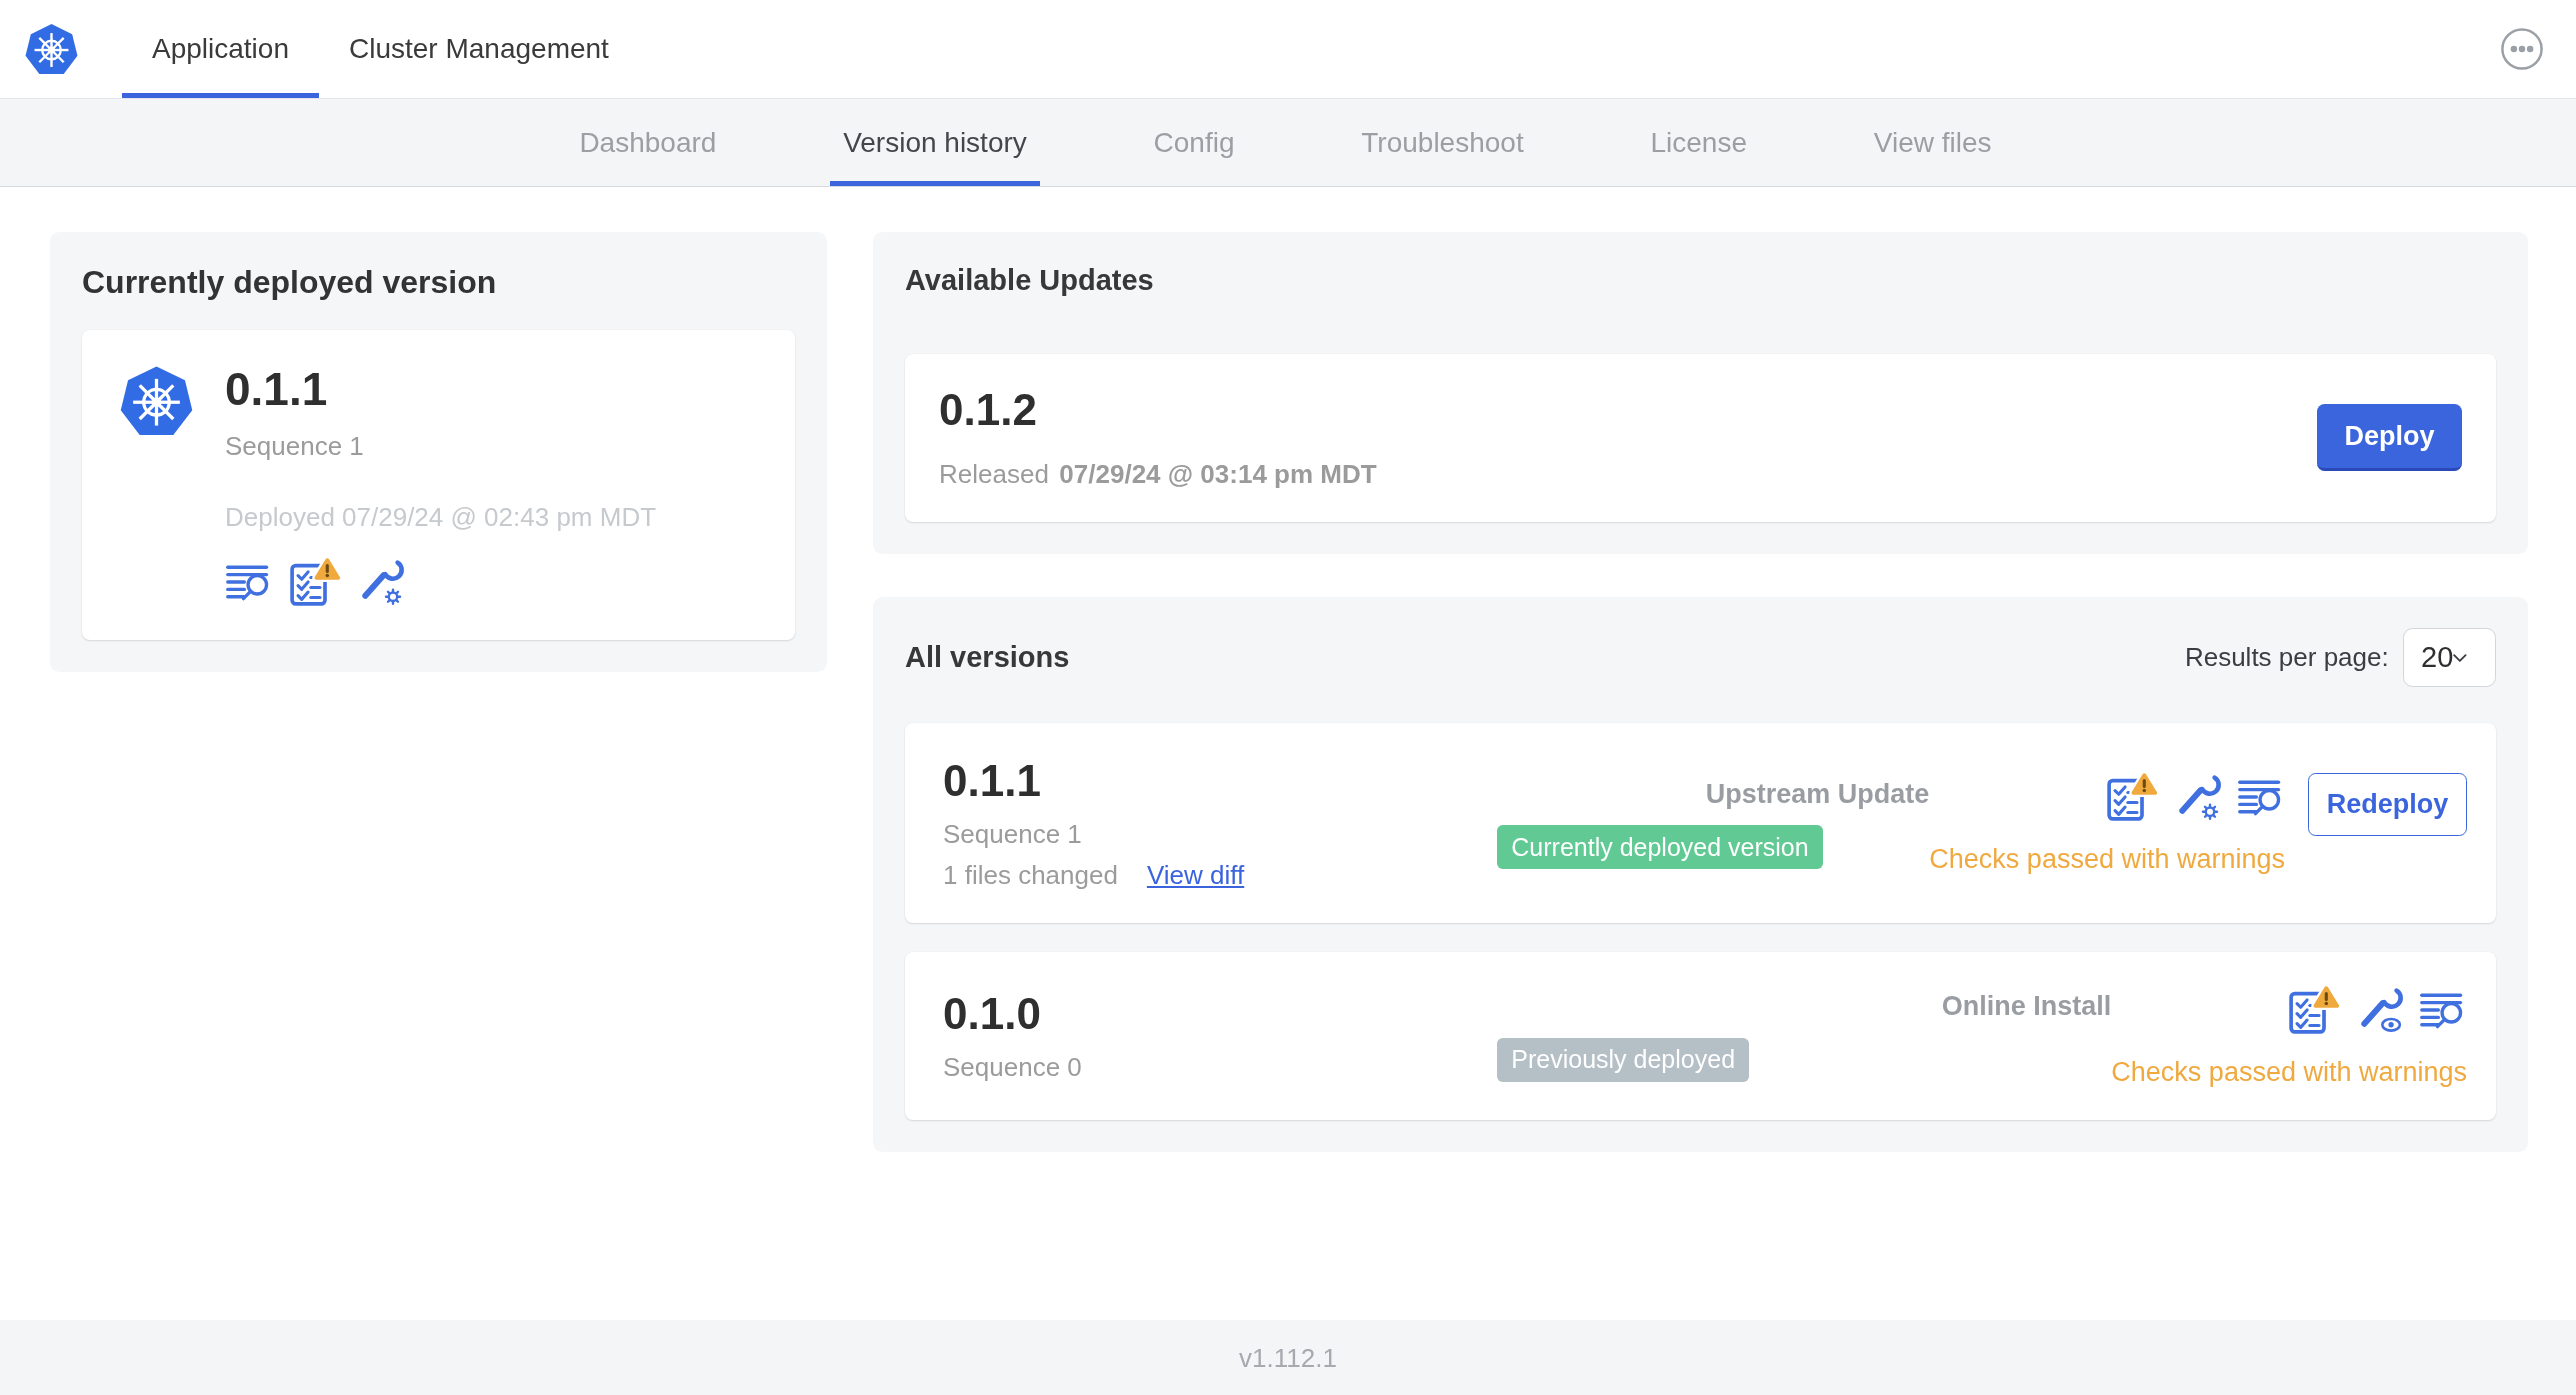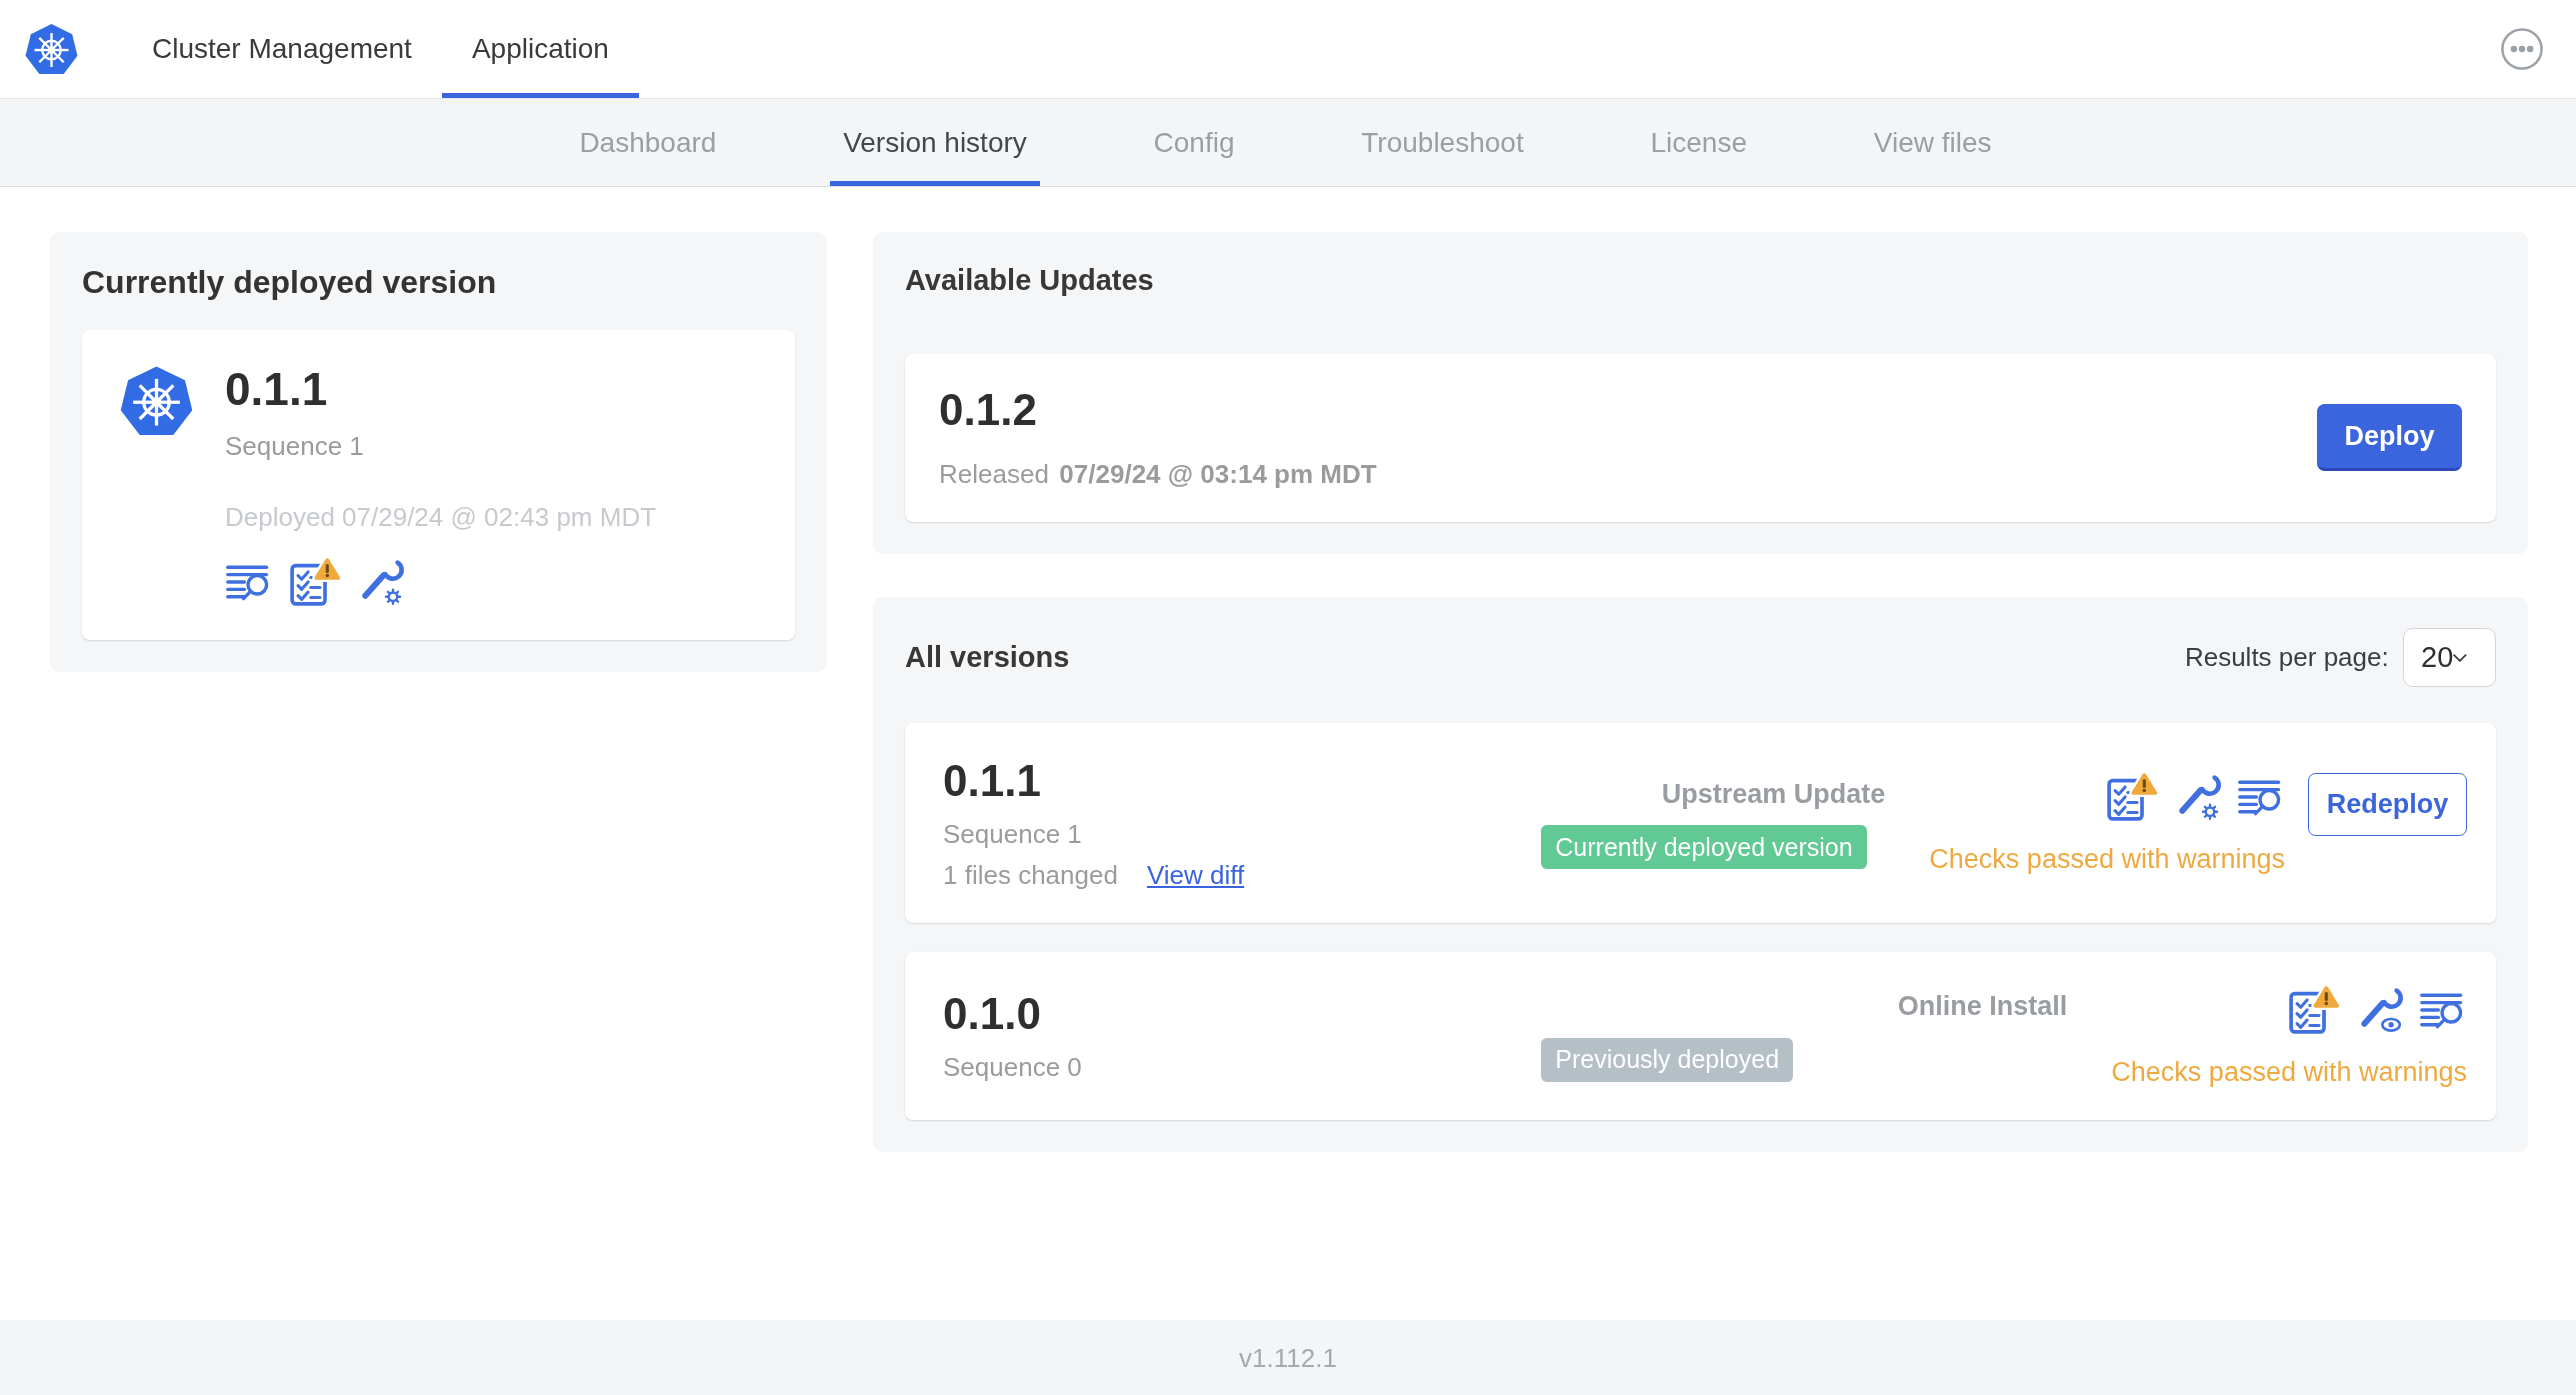--- a/index.html
+++ b/index.html
@@ -45,21 +45,20 @@
     background:#3b65dd;
   }
 
   
   .main { flex:1; display:flex; align-items:flex-start; gap:46px; padding:45px 48px 0 50px; background:#fff; }
   .panel { background:#f4f6f8; border-radius:9.5px; padding:31.5px 32px 32px; }
   .panel-title { font-size:29px; font-weight:600; color:#383838; }
   .card {
     background:#fff; border-radius:7.6px;
     box-shadow:0 1px 1.9px rgba(0,0,0,.12), 0 0 1px rgba(0,0,0,.08);
-    gap:44px;
   }
 
   
   .left-col { width:777px; flex:none; }
   .current-title { font-size:32px; font-weight:700; color:#333; margin-bottom:29px; }
   .current-card { padding:34px 38px; display:flex; gap:32px; align-items:flex-start; }
   .current-card .k8s-logo-big { width:73px; height:73px; flex:none; margin-top:1.9px; }
   .cur-version { font-size:46px; font-weight:700; color:#2f2f2f; line-height:1.1; }
   .cur-sequence { margin-top:17px; font-size:26px; color:#9b9b9b; }
   .cur-deployed { margin-top:40px; font-size:26px; color:#c6c9cd; }
@@ -208,25 +207,25 @@
   </defs>
 </svg>
 
 <div class="page">
 
   <header class="topbar">
     <svg class="k8s-logo" viewBox="0 0 100 100">
         <use href="#def-k8s"></use>
       </svg>
     <nav class="top-tabs">
+      <div class="top-tab active">
+        <span>Application</span>
+      </div>
       <div class="top-tab">
         <span>Cluster Management</span>
-      </div>
-      <div class="top-tab active">
-        <span>Application</span>
       </div>
     </nav>
     <button class="ellipsis-btn">
       <svg width="44" height="44" viewBox="0 0 46 46">
           <use href="#def-ellipsis"></use>
         </svg>
     </button>
   </header>
 
   <nav class="subnav">

